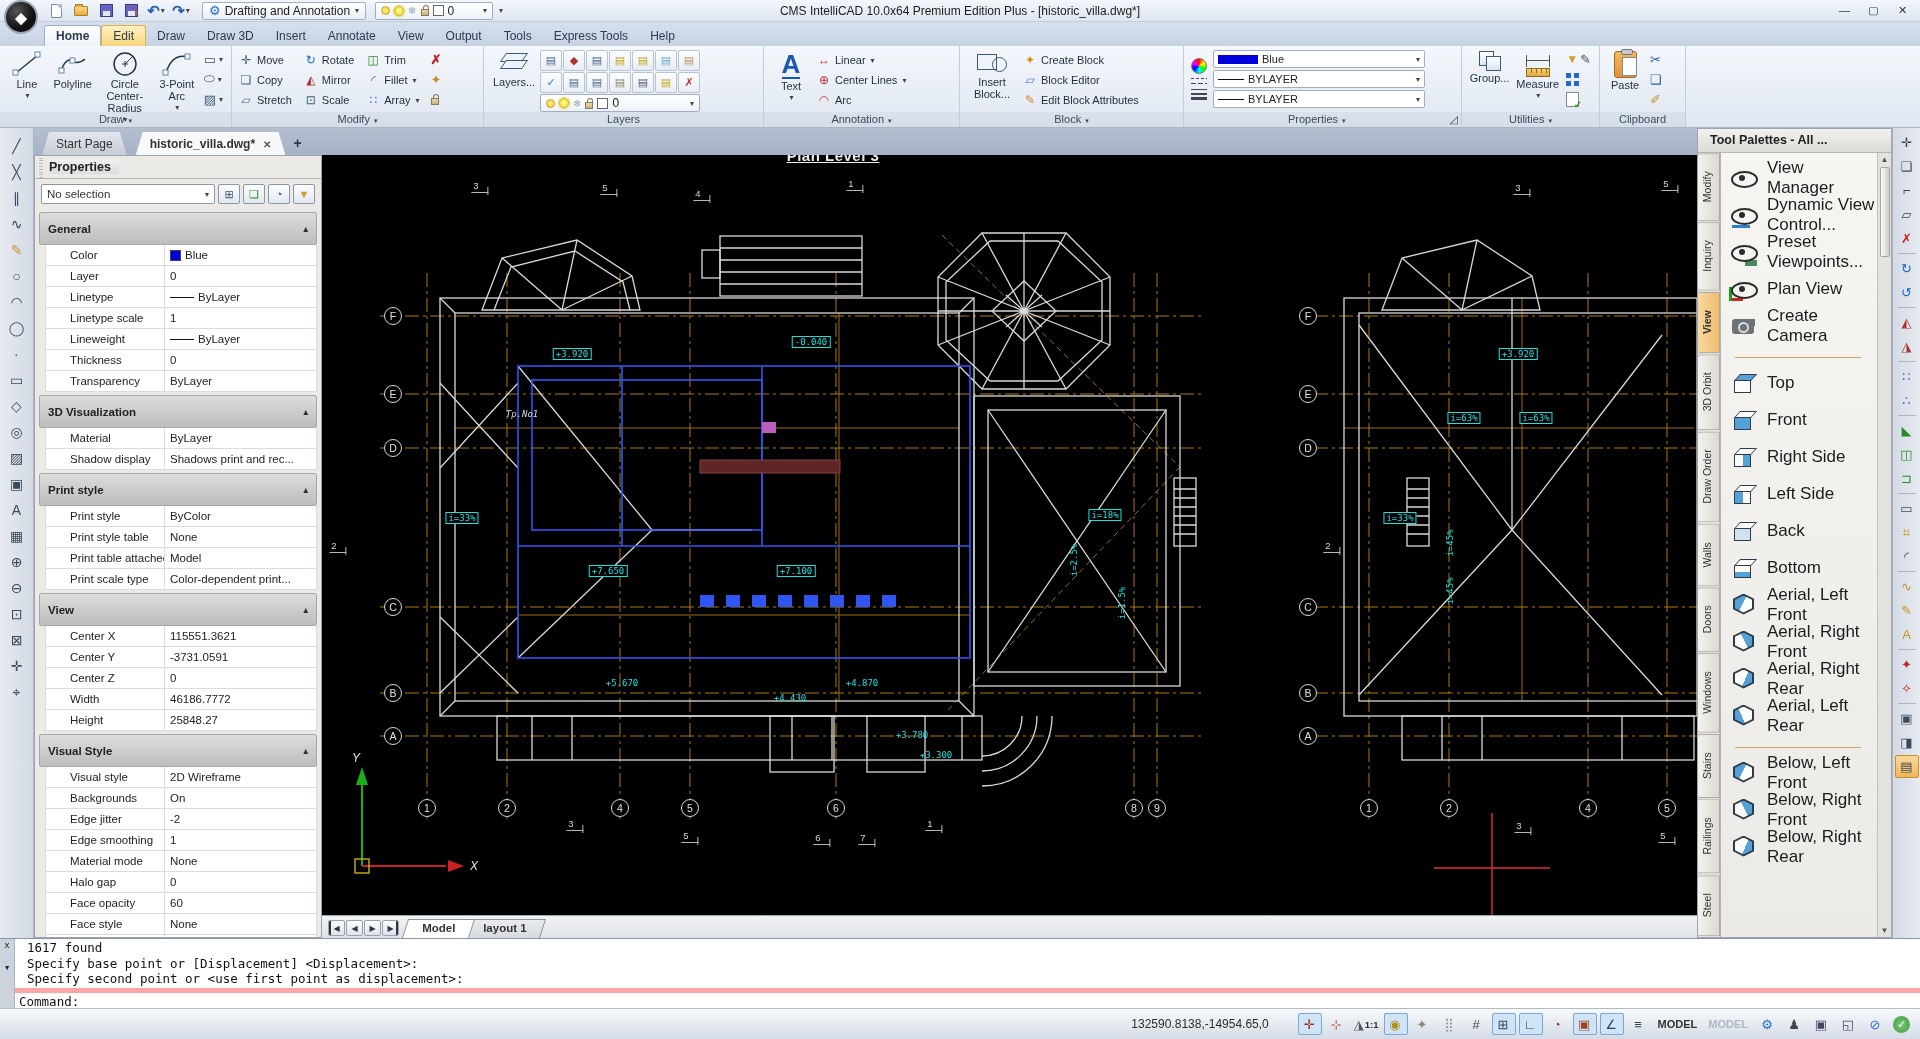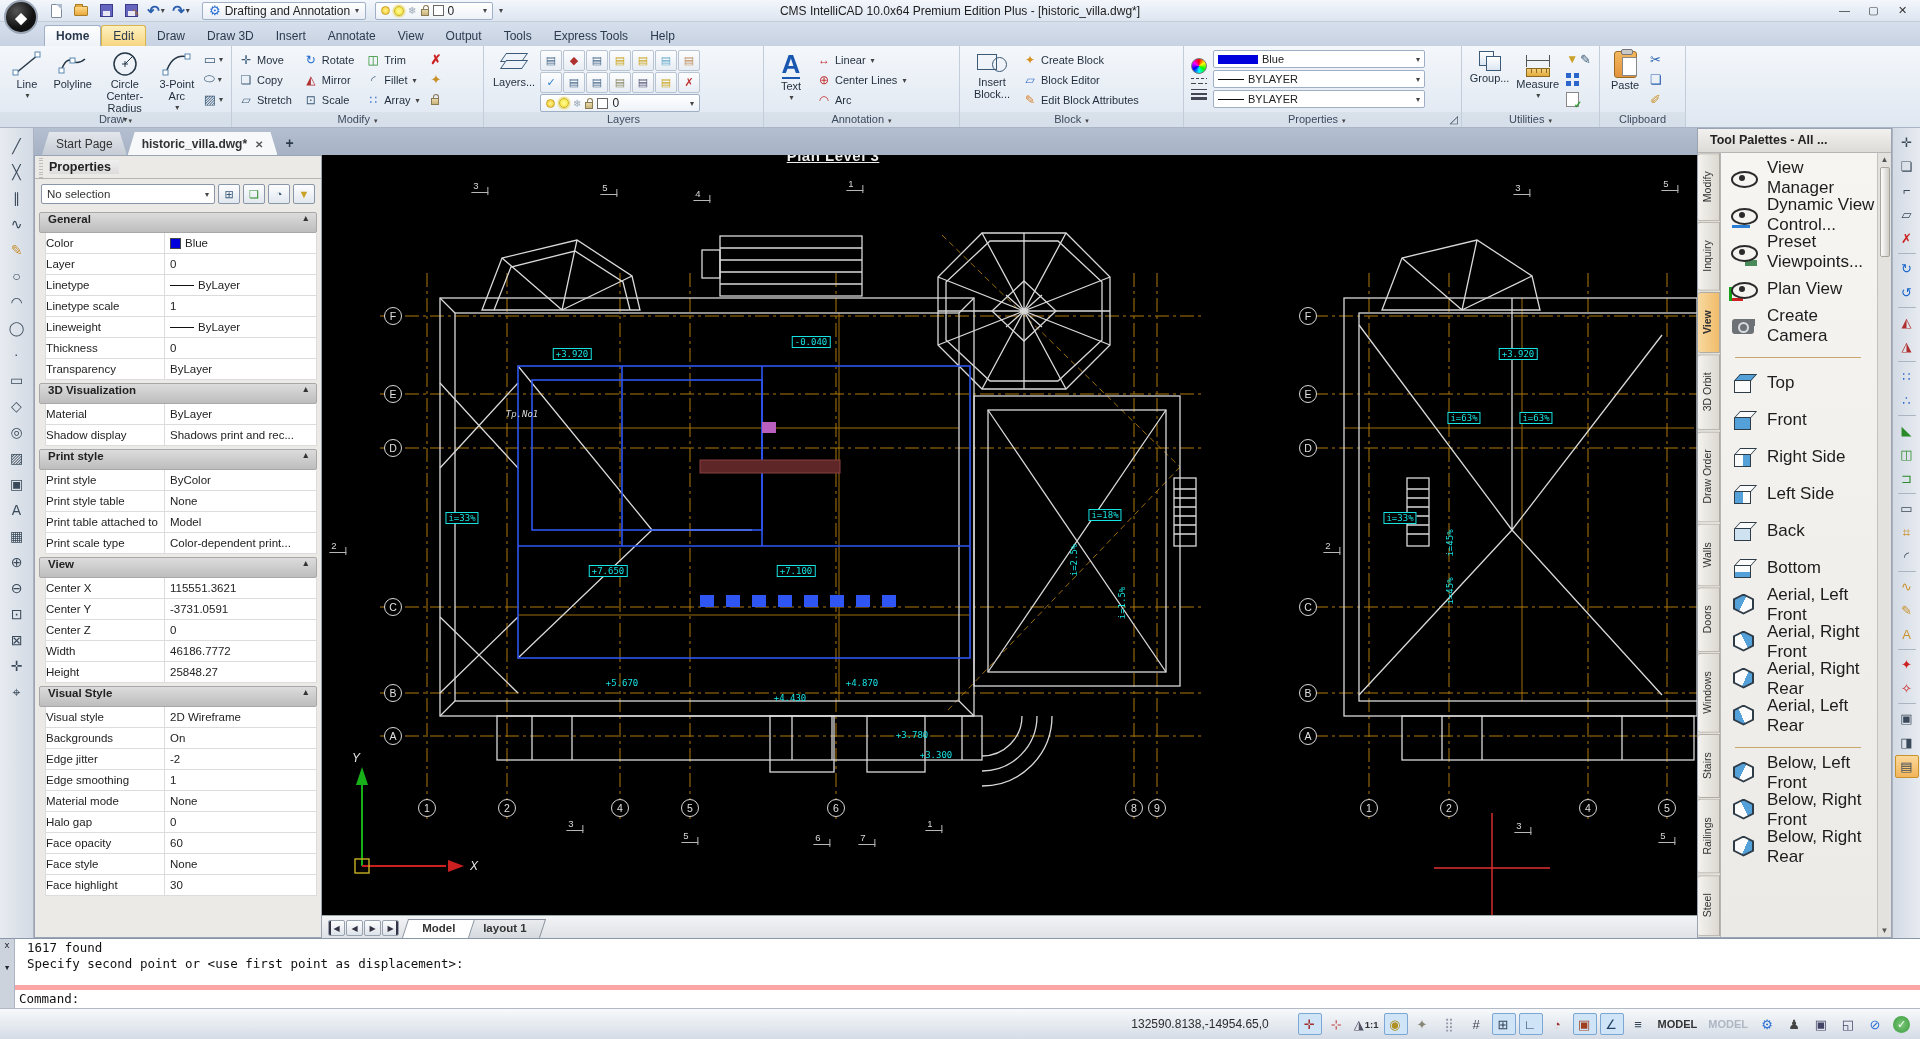--- a/index.html
+++ b/index.html
@@ -98,26 +98,26 @@
 
   
   #propspanel{left:34px;top:155px;width:288px;height:783px;background:#eceae7;border:1px solid #9aa4b2;display:flex;flex-direction:column;z-index:4}
   #propstitle{height:23px;background:linear-gradient(#efefef,#dcdcdc);border-bottom:1px solid #b5b5b5;font-weight:bold;font-size:12.5px;padding-left:14px;line-height:22px;background-image:repeating-linear-gradient(#bbb 0 1px,transparent 1px 3px);background-size:4px 14px;background-position:4px 4px;background-repeat:repeat-y}
   #propstitle span{background:linear-gradient(#efefef,#dcdcdc);padding-right:8px}
   .selrow{display:flex;gap:3px;padding:5px 6px;align-items:center}
   .selcombo{flex:1;height:20px;background:#fff;border:1px solid #8a97a8;border-radius:2px;display:flex;align-items:center;padding:0 5px;font-size:11.5px;color:#333;justify-content:space-between}
   .selbtn{width:22px;height:20px;border:1px solid #8a97a8;background:linear-gradient(#fdfdfe,#e2e8f0);border-radius:2px;display:flex;align-items:center;justify-content:center;font-size:11px;color:#3b5a78}
   #proprows{flex:1;overflow:hidden;padding:0 4px 0 10px}
   .prow{display:grid;grid-template-columns:118px 1fr;height:21px;background:#fff;border:1px solid #dcdcdc;border-top:none;font-size:11.5px;align-items:center}
-  .prow .pl{padding-left:0;color:#222;white-space:nowrap;overflow:hidden}
+  .prow .pl{padding-left:24px;color:#222;white-space:nowrap;overflow:hidden}
   .prow .pv{display:flex;align-items:center;gap:4px;border-left:1px solid #dcdcdc;padding-left:5px;height:100%;white-space:nowrap;overflow:hidden}
   .prow .ad{display:none}
   .prow.swatch .ad{display:inline-block;width:11px;height:11px;background:#0000dd;border:1px solid #444}
   .prow.lineg .ad{display:inline-block;width:24px;height:0;border-top:1px solid #111}
-  .prow.hdr{display:flex;background:linear-gradient(#dcdcdc,#bdbdbd);border:1px solid #a8a8a8;height:21px;margin:3px 0 0 -6px;font-weight:bold;align-items:flex-start;border-radius:2px}
+  .prow.hdr{display:flex;background:linear-gradient(#dcdcdc,#bdbdbd);border:1px solid #a8a8a8;height:33px;margin:3px 0 0 -6px;font-weight:bold;align-items:center;border-radius:2px}
   .prow .ph{display:none}
   .prow.hdr .ph{display:block;flex:1;padding-left:8px}
   .prow.hdr .up{display:block;padding-right:8px;font-size:9px;color:#333}
   .prow .up{display:none}
 
   
   #drawing{left:322px;top:155px;width:1375px;height:783px;background:#000;overflow:hidden;z-index:3}
   #canvas{position:absolute;left:0;top:0;width:1375px;height:760px;overflow:hidden}
   .plan-title{position:absolute;top:-8px;left:511px;transform:translateX(-50%);color:#ececec;font-weight:bold;font-size:15px;text-decoration:underline;letter-spacing:.5px}
   .bubble{position:absolute;width:18px;height:18px;border:1px solid #d8d8d8;border-radius:50%;color:#e0e0e0;font-size:10.5px;line-height:17px;text-align:center;transform:translate(-50%,-50%);background:#000}
@@ -556,21 +556,21 @@
     <div class="smallcol">
       <span class="sbtn" style="color:#2a5fae">✂</span>
       <span class="sbtn" style="color:#2a5fae">❏</span>
       <span class="sbtn" style="color:#c9912a">✐</span>
     </div>
     <div class="rlabel"><span>Clipboard</span></div>
   </div>
 </div>
 
 <div class="abs" id="doctabs">
-  <span style="display:flex;align-items:flex-end;gap:1px">
+  <span style="display:flex;align-items:flex-end;gap:9px">
 
       <span class="dtab">
         <span>Start Page</span>
 
       </span>
 
       <span class="dtab active closable">
         <span>historic_villa.dwg*</span>
         <span class="x">✕</span>
       </span>
@@ -1147,20 +1147,21 @@
 
 <div class="abs" id="command">
   <div id="cmdgutter">
     <span>x</span>
     <span style="font-size:7px">▼</span>
   </div>
   <div id="cmdmain">
     <div id="cmdhist">
 
     <div>1617 found</div>
+        <div>Specify base point or [Displacement] &lt;Displacement&gt;:</div>
         <div>Specify second point or &lt;use first point as displacement&gt;:</div>
       </div>
     <div id="cmdprompt">Command:</div>
   </div>
 </div>
 
 <div class="abs" id="status">
   <span id="coords">132590.8138,-14954.65,0</span>
   <span style="display:flex;gap:3px;align-items:center">
 

